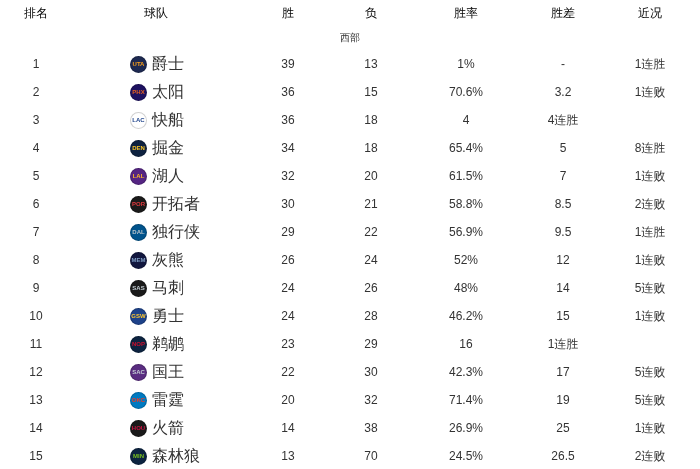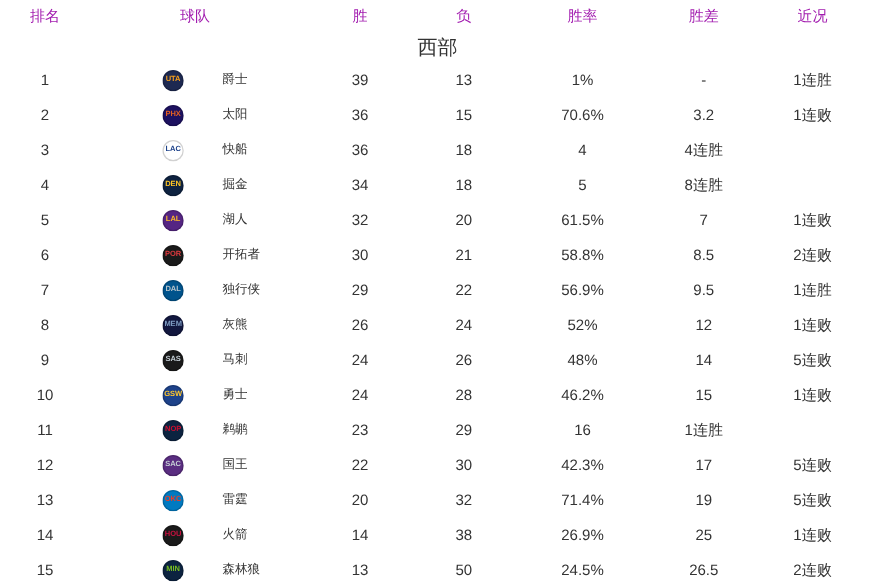--- a/index.html
+++ b/index.html
@@ -26,28 +26,28 @@
   .header-row {
     height: 26px;
   }
   .cell {
     text-align: center;
     font-size: 12px;
     line-height: 1;
     white-space: nowrap;
   }
   .header-row .cell {
-    color: #a21caf;
+    color: #000000;
   }
   .section-row {
     height: 24px;
     display: flex;
     align-items: center;
     justify-content: center;
-    font-size: 16px;
+    font-size: 10px;
     color: #333333;
   }
   .team-cell {
     display: flex;
     align-items: center;
     justify-content: flex-start;
     text-align: left;
     padding-left: 58px;
     gap: 5px;
   }
@@ -59,22 +59,21 @@
     border: 1px solid rgba(0,0,0,0.18);
     display: flex;
     align-items: center;
     justify-content: center;
     font-size: 6px;
     font-weight: bold;
     letter-spacing: 0;
     flex: 0 0 auto;
   }
   .team-name {
-    font-size: 10px;
-    margin-left: 26px;
+    font-size: 16px;
   }
 </style>
 </head>
 <body>
 
 <div class="standings">
 
   <div class="grid-row header-row">
     <div class="cell">排名</div>
     <div class="cell">球队</div>
@@ -127,20 +126,21 @@
   </div>
 
   <div class="grid-row team-row">
     <div class="cell">4</div>
     <div class="cell team-cell">
       <span class="team-logo" style="background: rgb(14, 34, 64); color: rgb(254, 197, 36);">DEN</span>
       <span class="team-name">掘金</span>
     </div>
     <div class="cell">34</div>
     <div class="cell">18</div>
+    <div class="cell">65.4%</div>
     <div class="cell">5</div>
     <div class="cell">8连胜</div>
   </div>
 
   <div class="grid-row team-row">
     <div class="cell">5</div>
     <div class="cell team-cell">
       <span class="team-logo" style="background: rgb(85, 37, 131); color: rgb(253, 185, 39);">LAL</span>
       <span class="team-name">湖人</span>
     </div>
@@ -267,20 +267,20 @@
     <div class="cell">1连败</div>
   </div>
 
   <div class="grid-row team-row">
     <div class="cell">15</div>
     <div class="cell team-cell">
       <span class="team-logo" style="background: rgb(12, 35, 64); color: rgb(120, 190, 32);">MIN</span>
       <span class="team-name">森林狼</span>
     </div>
     <div class="cell">13</div>
-    <div class="cell">50</div>
+    <div class="cell">70</div>
     <div class="cell">24.5%</div>
     <div class="cell">26.5</div>
     <div class="cell">2连败</div>
   </div>
 </div>
 
 </div>
 
 </body></html>

